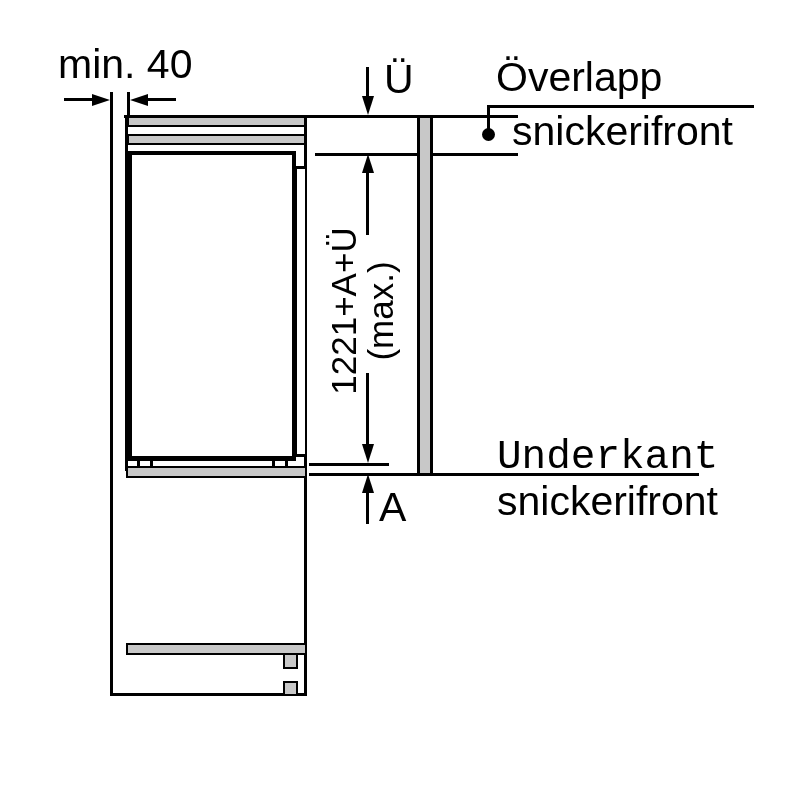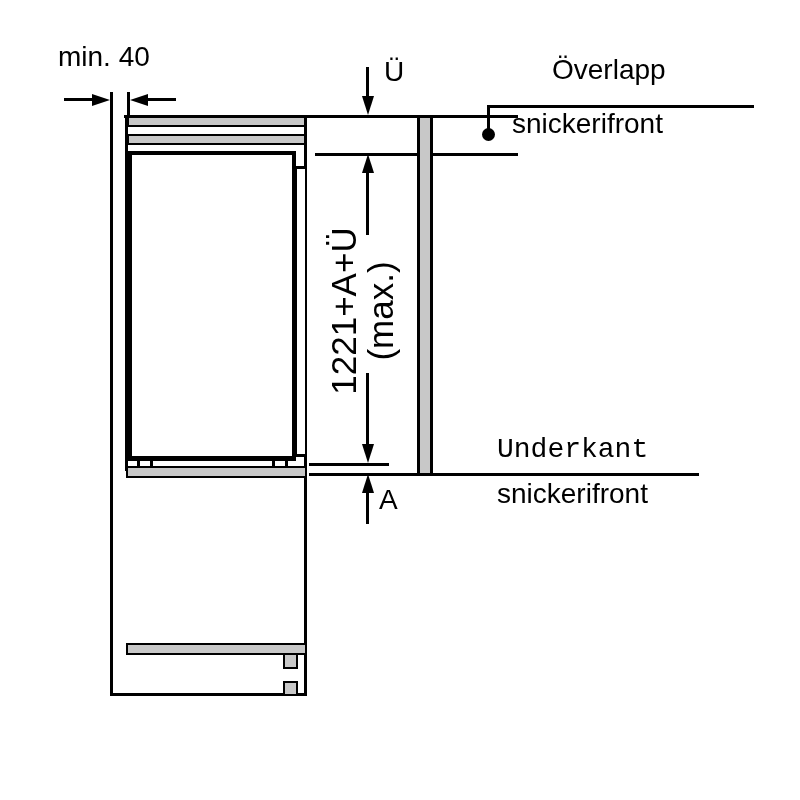--- a/index.html
+++ b/index.html
@@ -4,21 +4,21 @@
 <style>
   html,body{margin:0;padding:0;background:#fff;}
   #canvas{
     position:relative;width:800px;height:800px;background:#fff;overflow:hidden;
     font-family:"Liberation Sans", sans-serif;color:#000;
   }
   .ln{position:absolute;background:#000;}
   .bar{position:absolute;background:#c8c8c8;border:2px solid #000;box-sizing:border-box;}
   .wbox{position:absolute;background:#fff;border:3px solid #000;box-sizing:border-box;}
   .tri{position:absolute;width:0;height:0;}
-  .lbl{position:absolute;font-size:28px;line-height:1.1;white-space:nowrap;}
+  .lbl{position:absolute;font-size:41px;line-height:1.1;white-space:nowrap;}
   .dot{position:absolute;background:#000;border-radius:50%;}
   .vlabel{
     position:absolute;left:272px;top:274px;width:180px;height:74px;
     transform:rotate(-90deg);text-align:center;font-size:35px;line-height:37px;white-space:nowrap;
   }
 </style>
 </head>
 <body>
 
 <div id="canvas">
@@ -61,21 +61,21 @@
   <div class="bar" style="left:127px;top:134px;width:179px;height:11px;"></div>
   <div class="bar" style="left:126px;top:466px;width:181px;height:12px;"></div>
   <div class="bar" style="left:126px;top:643px;width:181px;height:12px;"></div>
   <div class="bar" style="left:283px;top:653px;width:15px;height:16px;"></div>
   <div class="bar" style="left:283px;top:681px;width:15px;height:15px;"></div>
 
   <div class="bar" style="left:417px;top:116px;width:16px;height:359px;border-width:2px 3px;"></div>
 
   <div class="lbl" style="left:58px;top:42px;">min. 40</div>
   <div class="lbl" style="left:384px;top:57px;">Ü</div>
-  <div class="lbl" style="left:552px;top:55px;">Överlapp</div>
+  <div class="lbl" style="left:496px;top:55px;">Överlapp</div>
   <div class="lbl" style="left:512px;top:109px;">snickerifront</div>
   <div class="vlabel">
     <span style="display:block;">1221+A+Ü</span>
     <span style="display:block;">(max.)</span>
   </div>
   <div class="lbl" style="left:379px;top:485px;">A</div>
   <div class="lbl" style="left:497px;top:435px;font-family:Liberation Mono, monospace;">Underkant</div>
   <div class="lbl" style="left:497px;top:479px;">snickerifront</div>
 
 </div>

